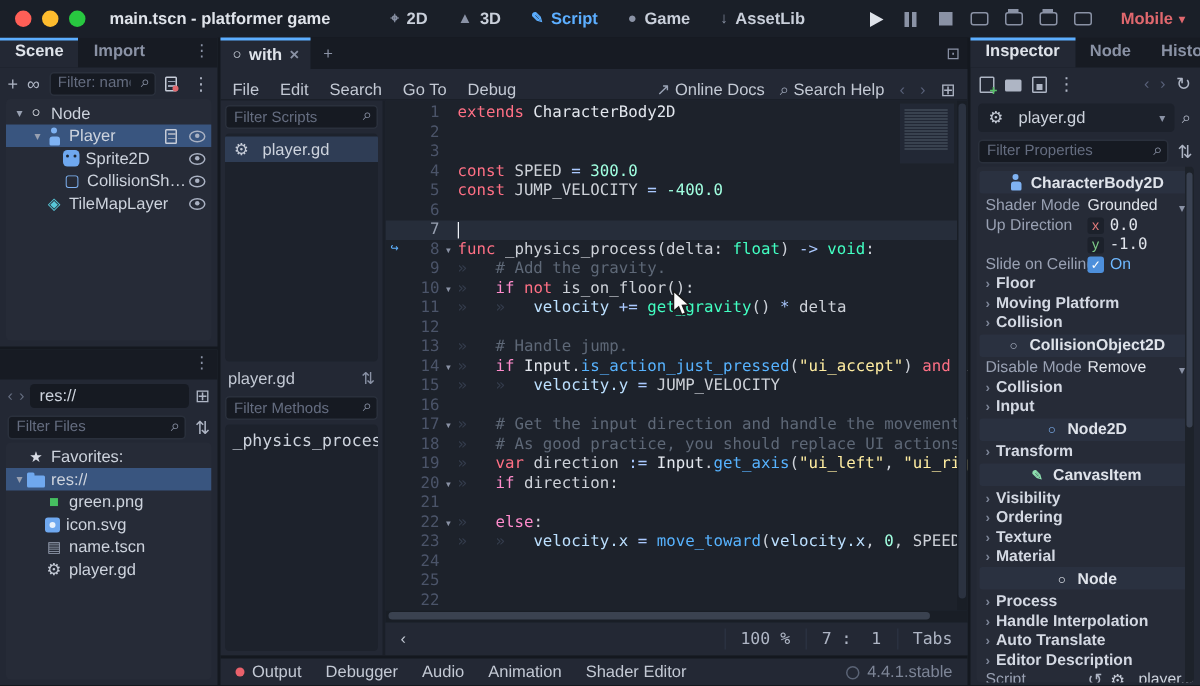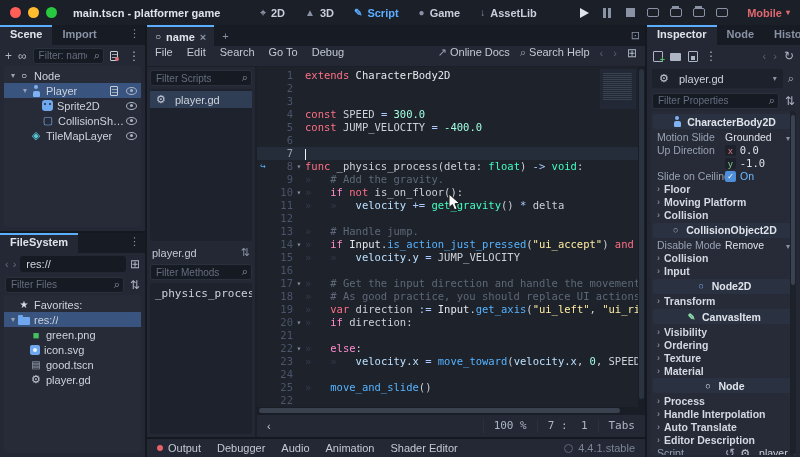--- a/index.html
+++ b/index.html
@@ -77,21 +77,21 @@
   .ic-pencil{color:#8ee0b0;}
   
   .fs-nav{display:flex;align-items:center;gap:4px;padding:2px 5px;height:21px;flex:none;}
   .nav-arrow{color:#656d80;font-size:11px;}
   .path-box{flex:1;background:#161a22;border-radius:3px;height:16px;line-height:16px;padding:0 6px;color:#cdd3dd;}
   
   .se-tabs{display:flex;background:#171b23;height:21px;align-items:stretch;flex:none;}
   .se-tab{display:flex;align-items:center;gap:5px;background:#232834;border-top:2px solid #5caeff;padding:0 8px;color:#dfe3ea;font-weight:bold;}
   .se-tab .o{color:#cdd3dd;font-size:10px;} .se-tab .x{color:#8a92a5;}
   .se-newtab{color:#8a92a5;padding:2px 8px;align-self:center;}
-  .se-menu{display:flex;align-items:flex-start;background:#232834;height:21px;padding:0 8px;gap:14px;flex:none;border-bottom:1px solid #1a1f28;}
+  .se-menu{display:flex;align-items:flex-end;background:#232834;height:21px;padding:0 8px;gap:14px;flex:none;border-bottom:1px solid #1a1f28;}
   .menu-item{color:#c3c9d4;}
   .se-menu .rgt{margin-left:auto;display:flex;gap:10px;align-items:center;color:#c3c9d4;}
   .mi-ic{color:#9aa3b5;margin-right:3px;}
   .se-body{flex:1;display:flex;min-height:0;background:#232834;}
   .se-side{width:110px;display:flex;flex-direction:column;border-right:2px solid #1a1f28;padding:3px;gap:3px;}
   .se-list{background:#1d222c;border-radius:3px;flex:1;overflow:hidden;padding-top:2px;}
   .se-list.scripts{flex:0 0 152px;}
   .srow{display:flex;align-items:center;gap:4px;height:17px;padding:0 5px;}
   .srow.sel{background:#2f3d55;}
   .se-midlabel{display:flex;align-items:center;height:17px;padding:0 2px;color:#c3c9d4;}
@@ -285,21 +285,20 @@
               <span class="tlabel">TileMapLayer</span>
               <span class="right">
                 <span class="i-eye"></span>
               </span>
             </div>
           </div>
       </div>
 
       <div class="dock" style="flex:1;">
         <div class="dock-tabs">
-          <span class="dock-tab active">FileSystem</span>
           <span class="dots">⋮</span>
         </div>
         <div class="fs-nav">
           <span class="nav-arrow">‹</span>
           <span class="nav-arrow">›</span>
           <span class="path-box">res://</span>
           <span class="tb-ic">⊞</span>
         </div>
         <div class="toolbar" style="height:21px;">
           <span class="filter-wrap">
@@ -334,39 +333,39 @@
               <span class="ind" style="width: 12px;"></span>
               <span class="exp"></span>
               <span class="ic ic-img-blue"></span>
               <span class="tlabel">icon.svg</span>
               <span class="right"></span>
             </div>
             <div class="trow">
               <span class="ind" style="width: 12px;"></span>
               <span class="exp"></span>
               <span class="ic ic-scene">▤</span>
-              <span class="tlabel">good.tscn</span>
+              <span class="tlabel">name.tscn</span>
               <span class="right"></span>
             </div>
             <div class="trow">
               <span class="ind" style="width: 12px;"></span>
               <span class="exp"></span>
               <span class="ic ic-gear">⚙</span>
               <span class="tlabel">player.gd</span>
               <span class="right"></span>
             </div>
           </div>
       </div>
     </div>
 
     <div class="col-mid">
       <div class="se-tabs">
         <span class="se-tab">
           <span class="o">○</span>
-          <span>name</span>
+          <span>with</span>
           <span class="x">×</span>
         </span>
         <span class="se-newtab">+</span>
         <span class="dots" style="align-self:center">⊡</span>
       </div>
       <div class="se-menu">
         <span id="se-menus" style="display:flex;gap:14px;">
             <span class="menu-item">File</span>
             <span class="menu-item">Edit</span>
             <span class="menu-item">Search</span>
@@ -426,21 +425,21 @@
               <div class="cl"><span class="ovr"></span><span class="ln">15</span><span class="fold"></span><span class="codeTxt"><span class="tk-tab">»   </span><span class="tk-tab">»   </span><span class="tk-mem">velocity.y </span><span class="tk-op">= </span><span class="tk-txt">JUMP_VELOCITY</span></span></div>
               <div class="cl"><span class="ovr"></span><span class="ln">16</span><span class="fold"></span><span class="codeTxt"></span></div>
               <div class="cl"><span class="ovr"></span><span class="ln">17</span><span class="fold">▾</span><span class="codeTxt"><span class="tk-tab">»   </span><span class="tk-cmt"># Get the input direction and handle the movement/deceleration.</span></span></div>
               <div class="cl"><span class="ovr"></span><span class="ln">18</span><span class="fold"></span><span class="codeTxt"><span class="tk-tab">»   </span><span class="tk-cmt"># As good practice, you should replace UI actions with custom gameplay actions.</span></span></div>
               <div class="cl"><span class="ovr"></span><span class="ln">19</span><span class="fold"></span><span class="codeTxt"><span class="tk-tab">»   </span><span class="tk-kw">var </span><span class="tk-txt">direction </span><span class="tk-op">:= </span><span class="tk-cls">Input</span><span class="tk-txt">.</span><span class="tk-fn">get_axis</span><span class="tk-txt">(</span><span class="tk-str">"ui_left"</span><span class="tk-txt">, </span><span class="tk-str">"ui_right"</span></span></div>
               <div class="cl"><span class="ovr"></span><span class="ln">20</span><span class="fold">▾</span><span class="codeTxt"><span class="tk-tab">»   </span><span class="tk-ctrl">if </span><span class="tk-txt">direction:</span></span></div>
               <div class="cl"><span class="ovr"></span><span class="ln">21</span><span class="fold"></span></div>
               <div class="cl"><span class="ovr"></span><span class="ln">22</span><span class="fold">▾</span><span class="codeTxt"><span class="tk-tab">»   </span><span class="tk-ctrl">else</span><span class="tk-txt">:</span></span></div>
               <div class="cl"><span class="ovr"></span><span class="ln">23</span><span class="fold"></span><span class="codeTxt"><span class="tk-tab">»   </span><span class="tk-tab">»   </span><span class="tk-mem">velocity.x </span><span class="tk-op">= </span><span class="tk-fn">move_toward</span><span class="tk-txt">(</span><span class="tk-mem">velocity.x</span><span class="tk-txt">, </span><span class="tk-num">0</span><span class="tk-txt">, </span><span class="tk-txt">SPEED</span><span class="tk-txt">)</span></span></div>
               <div class="cl"><span class="ovr"></span><span class="ln">24</span><span class="fold"></span><span class="codeTxt"></span></div>
-              <div class="cl"><span class="ovr"></span><span class="ln">25</span><span class="fold"></span><span class="codeTxt"><span class="tk-tab">»   </span><span class="tk-fn">move_and_slide</span><span class="tk-txt">()</span></span></div>
+              <div class="cl"><span class="ovr"></span><span class="ln">25</span><span class="fold"></span></div>
               <div class="cl"><span class="ovr"></span><span class="ln">22</span><span class="fold"></span><span class="codeTxt"></span></div>
               <div class="minimap"></div>
             <div class="vscroll">
                 <div class="thumb"></div>
               </div>
           </div>
           <div class="hscroll">
               <div class="thumb"></div>
             </div>
           <div class="se-status">
@@ -510,21 +509,21 @@
           <span class="mag">⌕</span>
         </span>
         <span class="tb-ic">⇅</span>
       </div>
       <div class="insp-body" id="insp-body">
         <div class="irow icat">
             <span class="ic ic-character"></span>
             <span>CharacterBody2D</span>
           </div>
           <div class="irow iprop">
-            <span class="plabel">Motion Slide</span>
+            <span class="plabel">Shader Mode</span>
             <span class="pval">
               <span>Grounded</span>
               <span class="pchev">▾</span>
             </span>
           </div>
           <div class="irow iprop">
             <span class="plabel">Up Direction</span>
             <span class="pval">
               <span class="axis x">x</span>
               <span class="mono">0.0</span>

